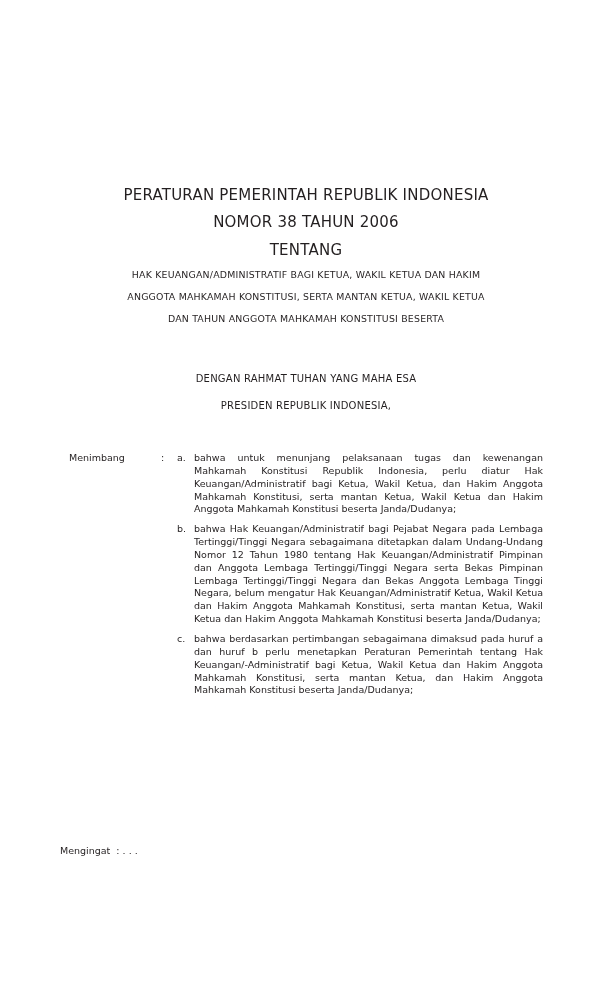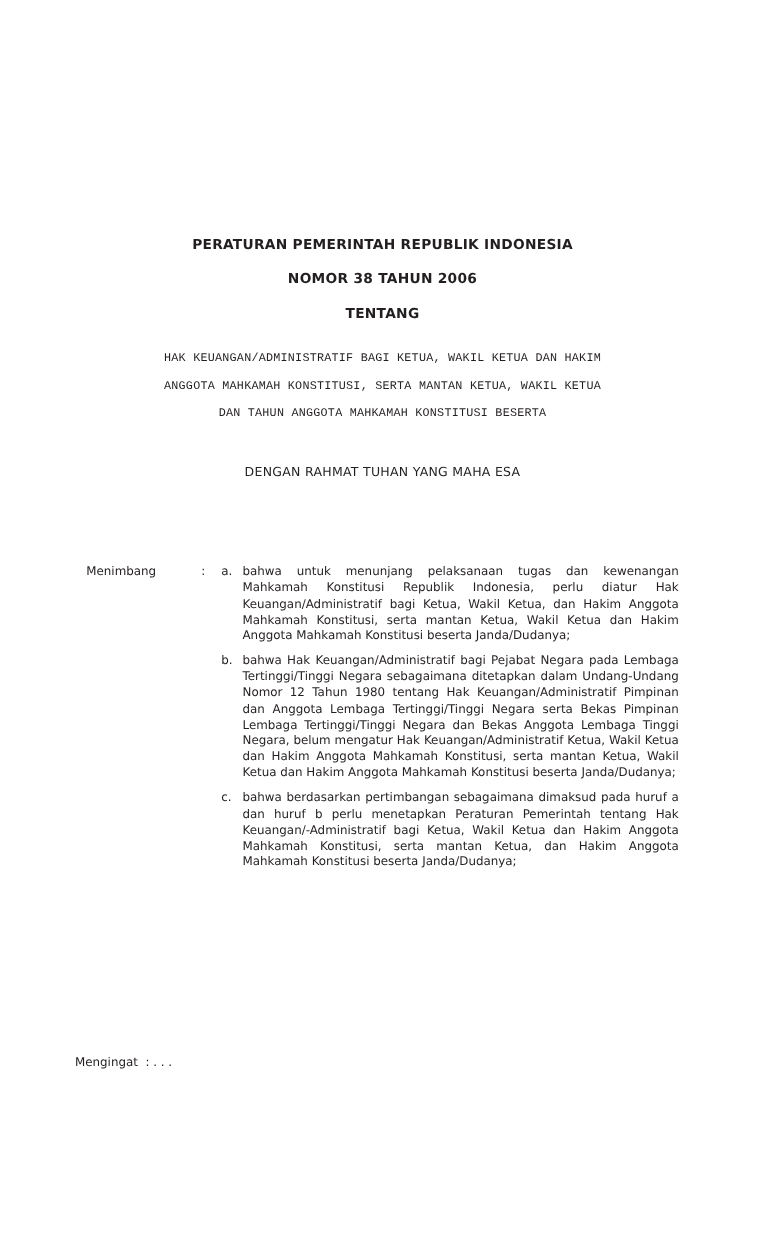--- a/index.html
+++ b/index.html
@@ -22,36 +22,34 @@
 
   
   .header-block {
     position: absolute;
     left: 60px;
     top: 190px;
     width: 492px;
     text-align: center;
   }
   .hdr-line {
-    font-size: 11px;
+    font-size: 15px;
     letter-spacing: 0.22px;
     line-height: 11px;
     white-space: nowrap;
-    font-weight: bold;
   }
   .sp-nomor  { margin-top: 16px; }
   .sp-tentang{ margin-top: 17px; }
 
   .title-block {
     position: absolute;
     left: 60px;
-    top: 276px;
+    top: 264px;
     width: 492px;
     text-align: center;
-    font-family: Liberation Mono, monospace;
   }
   .title-line {
     font-size: 9.4px;
     letter-spacing: 0.2px;
     line-height: 22px;
   }
 
   .subhdr-block {
     position: absolute;
     left: 60px;
@@ -137,20 +135,21 @@
   </div>
 
   <div class="title-block">
     <div class="title-line">HAK KEUANGAN/ADMINISTRATIF BAGI KETUA, WAKIL KETUA DAN HAKIM</div>
     <div class="title-line">ANGGOTA MAHKAMAH KONSTITUSI, SERTA MANTAN KETUA, WAKIL KETUA</div>
     <div class="title-line">DAN TAHUN ANGGOTA MAHKAMAH KONSTITUSI BESERTA</div>
   </div>
 
   <div class="subhdr-block">
     <div class="subhdr-line">DENGAN RAHMAT TUHAN YANG MAHA ESA</div>
+    <div class="subhdr-line sp-presiden">PRESIDEN REPUBLIK INDONESIA,</div>
   </div>
 
   <div class="considering">
     <div class="cons-row">
       <div class="cons-label">Menimbang</div>
       <div class="cons-colon">:</div>
       <div class="cons-items">
 
         <div class="cons-item">
           <div class="item-marker">a.</div>

